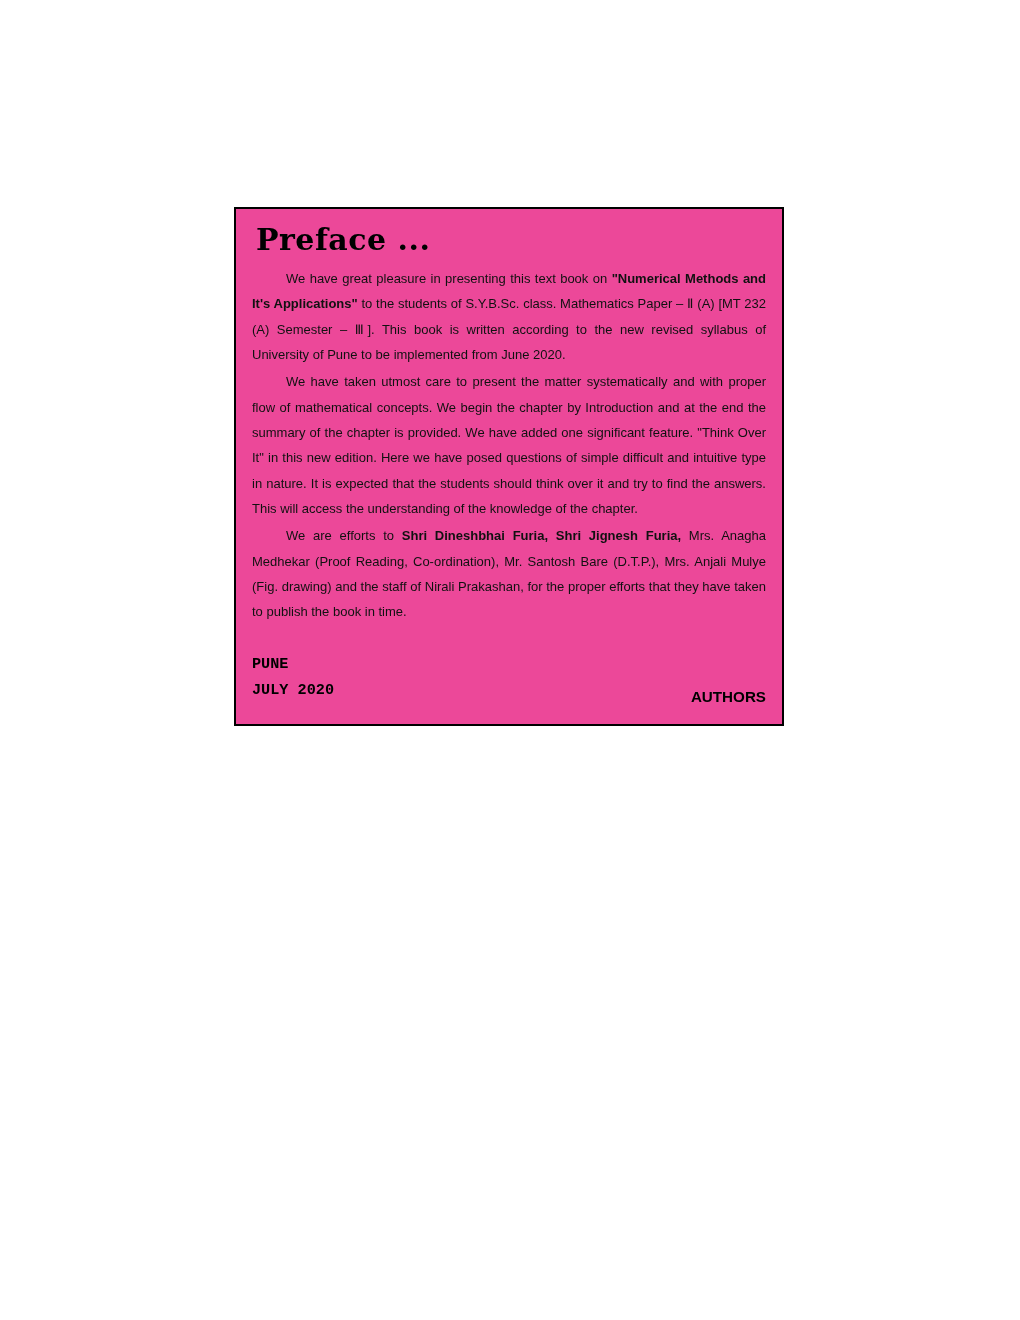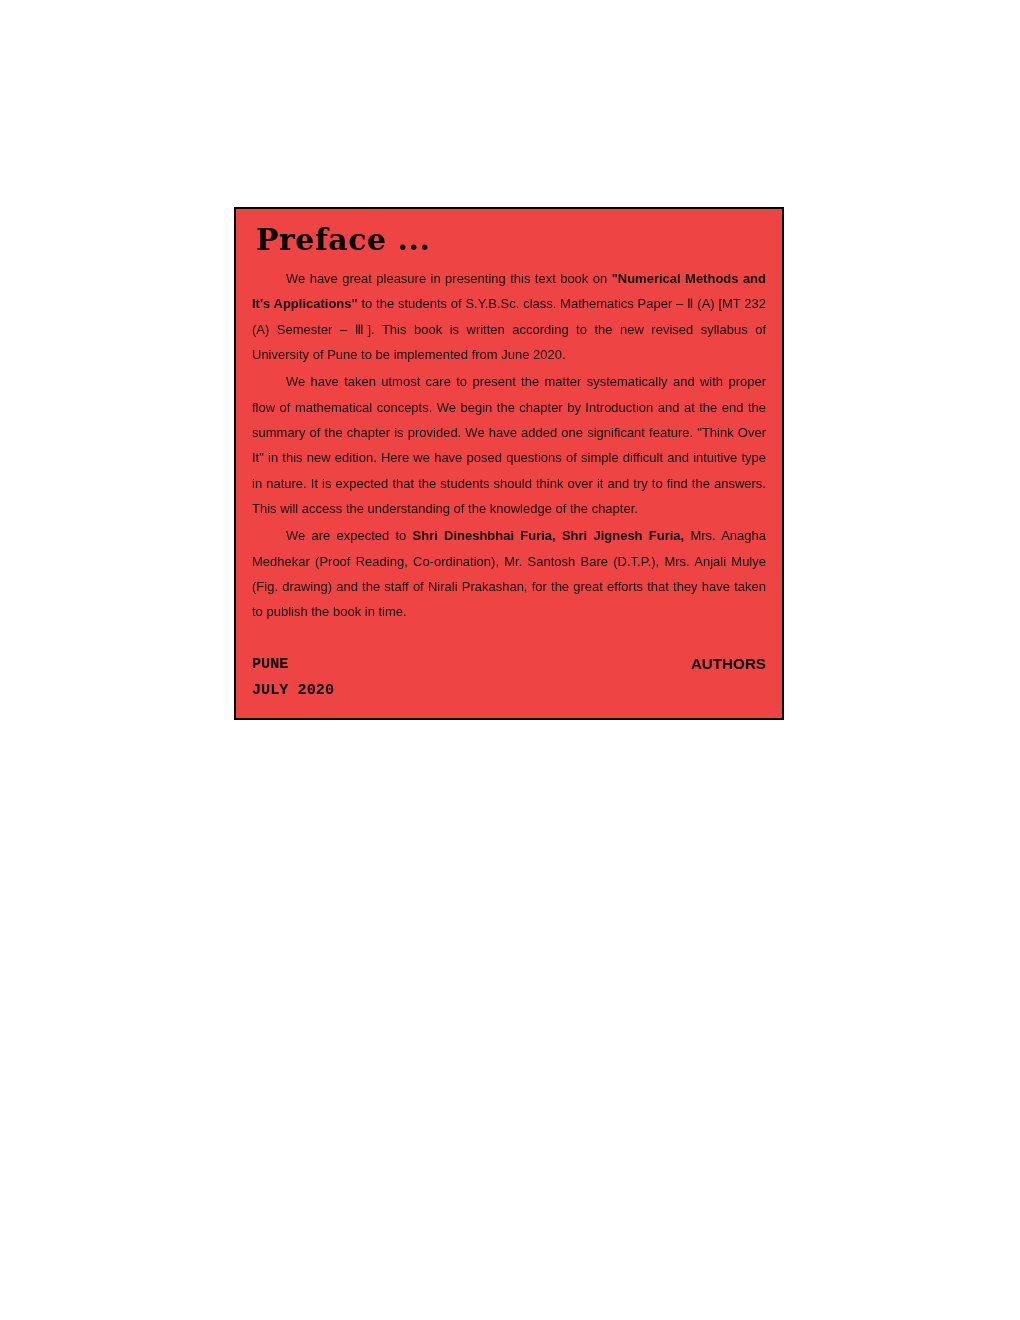--- a/index.html
+++ b/index.html
@@ -23,21 +23,21 @@
     background: #ffffff;
   }
   .preface-box {
     position: absolute;
     left: 234px;
     top: 207px;
     width: 550px;
     box-sizing: border-box;
     border: 2px solid #000000;
     padding: 10px 16px 14px 16px;
-    background: #ef4444;
+    background: #ec4899;
   }
   .preface-title {
     font-family: "DejaVu Serif", serif;
     font-size: 30px;
     font-weight: 700;
     letter-spacing: 0.5px;
     margin: 4px 0 10px 4px;
     line-height: 1.1;
     color: #000000;
   }
@@ -64,32 +64,33 @@
     font-size: 15.2px;
     font-weight: 700;
     line-height: 1.75;
   }
   .footer-left {
     text-align: left;
     font-family: Liberation Mono, monospace;
   }
   .footer-right {
     padding-top: 0px;
+    margin-top: 33px;
   }
 </style>
 </head>
 <body>
 
 <div class="page">
   <div class="preface-box">
     <div class="preface-title">Preface ...</div>
     <div>
       <p class="para"><span class="indent"></span><span><span>We have great pleasure in presenting this text book on </span><span class="b">"Numerical Methods and It's Applications"</span><span> to the students of S.Y.B.Sc. class. Mathematics Paper – Ⅱ (A) [MT 232 (A) Semester – Ⅲ]. This book is written according to the new revised syllabus of University of Pune to be implemented from June 2020.</span></span></p>
       <p class="para"><span class="indent"></span><span><span>We have taken utmost care to present the matter systematically and with proper flow of mathematical concepts. We begin the chapter by Introduction and at the end the summary of the chapter is provided. We have added one significant feature. "Think Over It" in this new edition. Here we have posed questions of simple difficult and intuitive type in nature. It is expected that the students should think over it and try to find the answers. This will access the understanding of the knowledge of the chapter.</span></span></p>
-      <p class="para"><span class="indent"></span><span><span>We are expected to </span><span class="b">Shri Dineshbhai Furia, Shri Jignesh Furia,</span><span> Mrs. Anagha Medhekar (Proof Reading, Co-ordination), Mr. Santosh Bare (D.T.P.), Mrs. Anjali Mulye (Fig. drawing)  and the staff of Nirali Prakashan, for the great efforts that they have taken to publish the book in time.</span></span></p>
+      <p class="para"><span class="indent"></span><span><span>We are efforts to </span><span class="b">Shri Dineshbhai Furia, Shri Jignesh Furia,</span><span> Mrs. Anagha Medhekar (Proof Reading, Co-ordination), Mr. Santosh Bare (D.T.P.), Mrs. Anjali Mulye (Fig. drawing)  and the staff of Nirali Prakashan, for the proper efforts that they have taken to publish the book in time.</span></span></p>
     </div>
     <div class="footer">
       <div class="footer-left">
         <div>PUNE</div>
         <div>JULY 2020</div>
       </div>
       <div class="footer-right">AUTHORS</div>
     </div>
   </div>
 </div>

